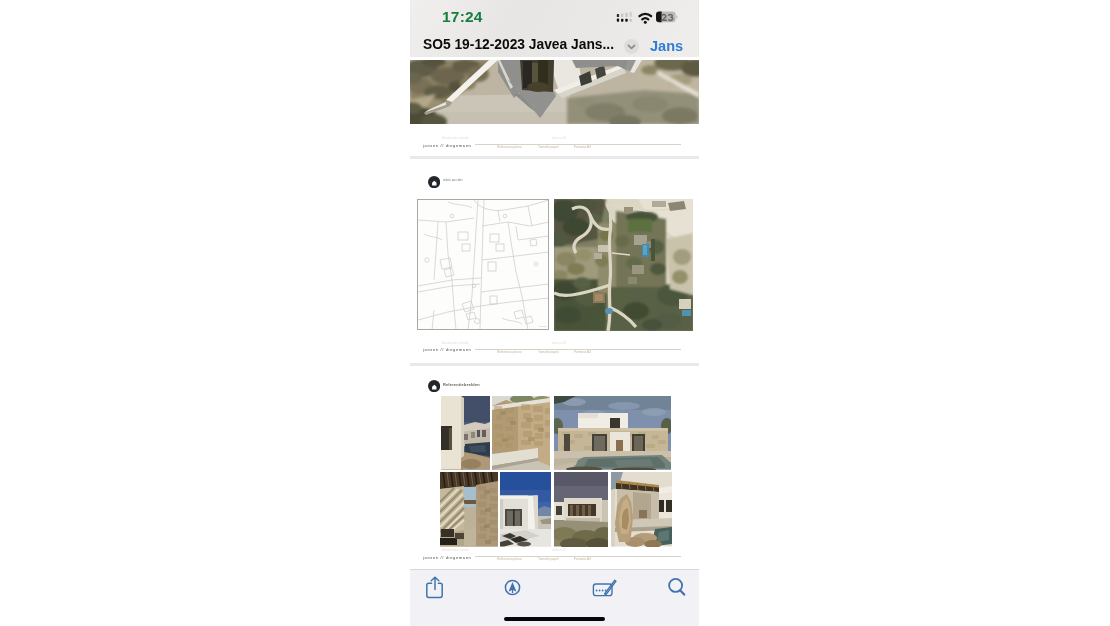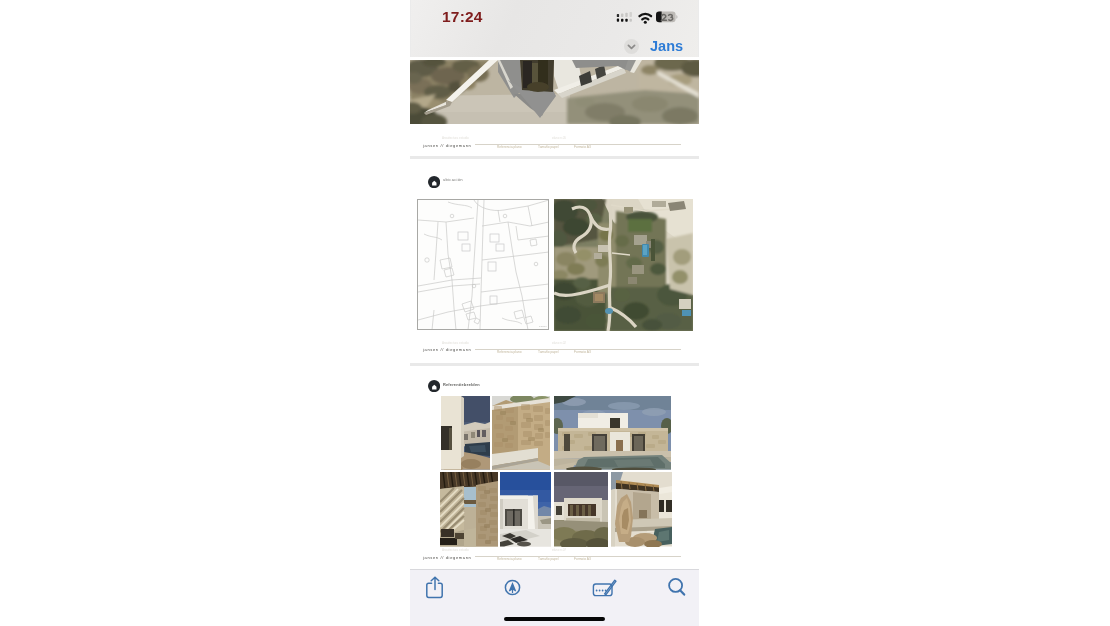--- a/index.html
+++ b/index.html
@@ -8,21 +8,21 @@
   #canvas{position:relative;width:1110px;height:626px;background:#ffffff;}
 </style>
 </head>
 <body>
 <div id="canvas">
 
   <div class="abs" id="phone" style="left:410px;top:0;width:289px;height:626px;background:#ffffff;overflow:hidden;">
 
     <div class="abs" id="topbar" style="left:0;top:0;width:289px;height:57px;background:linear-gradient(115deg,#f0efee 0%,#e7e6e5 35%,#eae9e8 70%,#efeeec 100%);"></div>
 
-    <div class="abs" id="time" style="left:32px;top:8px;width:70px;height:20px;font-size:15.5px;letter-spacing:-0.3px;font-weight:700;color:#7f1d1d;letter-spacing:0.2px;">17:24</div>
+    <div class="abs" id="time" style="left:32px;top:8px;width:70px;height:20px;font-size:15.5px;letter-spacing:-0.3px;font-weight:700;color:#15803d;letter-spacing:0.2px;">17:24</div>
 
     <div class="abs" id="statusicons" style="left:200px;top:5px;width:85px;height:20px;">
       <svg width="85" height="20" viewBox="0 0 85 20">
 
         <g transform="translate(-0.4,0)">
           <rect x="7.2" y="9.0" width="2.3" height="3.1" rx="0.7" fill="#2a2a2a"></rect>
           <rect x="7.2" y="13.4" width="2.3" height="3.4" rx="0.7" fill="#111"></rect>
           <rect x="11.4" y="13.8" width="2.4" height="3.0" rx="0.7" fill="#111"></rect>
           <rect x="15.7" y="13.8" width="2.4" height="3.0" rx="0.7" fill="#111"></rect>
           <rect x="11.4" y="8.6" width="2.4" height="3.4" rx="0.7" fill="#c7c6c4"></rect>
@@ -42,20 +42,21 @@
           <path d="M50.2 6.6 h-0 a 3.2 3.2 0 0 0 -3.2 3.2 v 4.2 a 3.2 3.2 0 0 0 3.2 3.2 h 2.4 v -10.6 z" fill="#141414"></path>
           <g fill="none" stroke="#6b6966" stroke-width="1.5" stroke-linecap="round">
             <path d="M53.0 10.6 Q54.0 9.0 55.8 9.8 Q57.6 10.8 56.2 12.6 L53.2 15.2 L57.4 15.2"></path>
             <path d="M59.6 10.2 Q61.0 8.9 62.6 9.9 Q64.0 11.0 62.4 12.2 Q64.4 13.0 63.4 14.6 Q62.0 16.2 59.8 14.9"></path>
           </g>
           <path d="M67.3 10.0 v 3.8 a 2.1 2.1 0 0 0 0 -3.8 z" fill="#bbb8b5"></path>
         </g>
       </svg>
     </div>
 
+    <div class="abs" id="navtitle" style="left:13px;top:37px;width:200px;height:16px;font-size:13.8px;font-weight:700;color:#0b0b0b;">SO5 19-12-2023 Javea Jans...</div>
 
     <div class="abs" style="left:213.5px;top:38.5px;width:15px;height:15px;border-radius:50%;background:#dedddb;">
       <svg width="15" height="15" viewBox="0 0 15 15">
           <path d="M4.4 6.3 L7.5 9.4 L10.6 6.3" fill="none" stroke="#8c8b8a" stroke-width="1.7" stroke-linecap="round" stroke-linejoin="round"></path>
         </svg>
     </div>
 
     <div class="abs" style="left:240px;top:37.5px;width:48px;height:18px;font-size:14.5px;font-weight:700;color:#2e7cd6;">Jans</div>
 
     <div class="abs" style="left:0;top:0;width:0;height:626px;border-left:1px solid #ebebeb;"></div>

